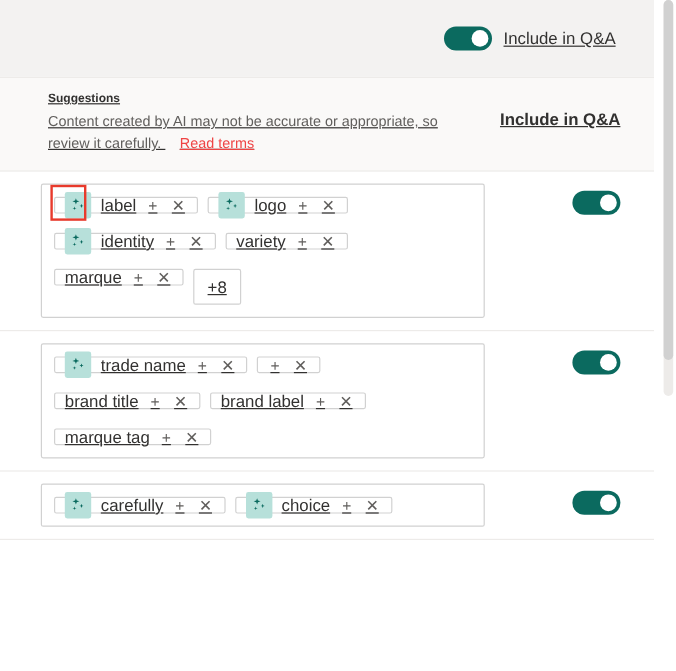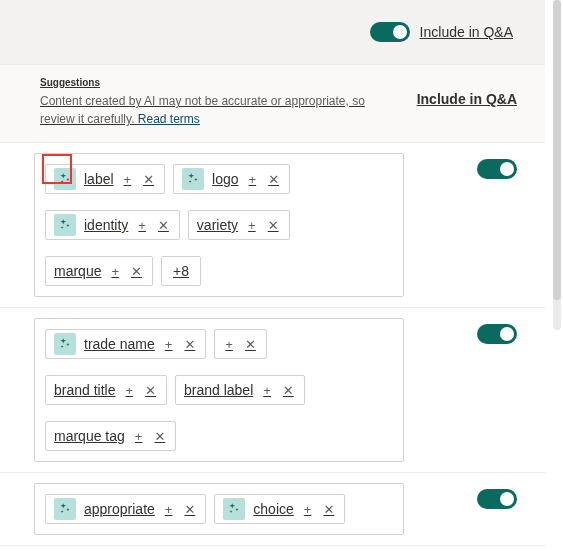--- a/index.html
+++ b/index.html
@@ -56,23 +56,24 @@
     font-weight: 600;
     font-size: 10px;
     margin-bottom: 4px;
   }
   .suggestions-desc {
     font-size: 12px;
     color: #605e5c;
     line-height: 1.5;
   }
   .read-terms {
-    color: #0c4a6e;
+    color: #ef4444;
     text-decoration: underline;
     cursor: pointer;
+    margin-left: 12px;
   }
   .header-right {
     font-weight: 600;
     font-size: 14px;
     padding-top: 14px;
     white-space: nowrap;
   }
   .toggle {
     width: 40px;
     height: 20px;
@@ -104,21 +105,21 @@
     border-radius: 2px;
     padding: 10px 10px 2px 10px;
     flex: 0 0 370px;
     display: flex;
     flex-wrap: wrap;
     gap: 8px;
   }
   .chip {
     display: inline-flex;
     align-items: center;
-    height: 30px;
+    height: 14px;
     border: 1px solid #d1d1d1;
     border-radius: 2px;
     padding: 0 8px;
     gap: 8px;
     background: #fff;
     margin-bottom: 8px;
   }
   .chip-text { color: #323130; }
   .chip-plus, .chip-x {
     color: #605e5c;
@@ -269,21 +270,21 @@
         </div>
       </div>
       <div class="row">
         <div class="chip-box">
           <div class="chip">
             <span class="sparkle-box">
               <svg viewBox="0 0 24 24">
                 <path fill="#0b6a5f" d="M9 2l1.2 3.3L14 6.5l-3.8 1.2L9 11 7.8 7.7 4 6.5l3.8-1.2L9 2zm8 8l.9 2.4L20 13l-2.1.6L17 16l-.9-2.4L14 13l2.1-.6L17 10zM7 14l.7 1.9L10 16.5l-2.3.6L7 19l-.7-1.9L4 16.5l2.3-.6L7 14z"></path>
               </svg>
             </span>
-            <span class="chip-text">appropriate</span>
+            <span class="chip-text">carefully</span>
             <span class="chip-plus">+</span>
             <span class="chip-x">✕</span>
           </div>
           <div class="chip">
             <span class="sparkle-box">
               <svg viewBox="0 0 24 24">
                 <path fill="#0b6a5f" d="M9 2l1.2 3.3L14 6.5l-3.8 1.2L9 11 7.8 7.7 4 6.5l3.8-1.2L9 2zm8 8l.9 2.4L20 13l-2.1.6L17 16l-.9-2.4L14 13l2.1-.6L17 10zM7 14l.7 1.9L10 16.5l-2.3.6L7 19l-.7-1.9L4 16.5l2.3-.6L7 14z"></path>
               </svg>
             </span>
             <span class="chip-text">choice</span>

